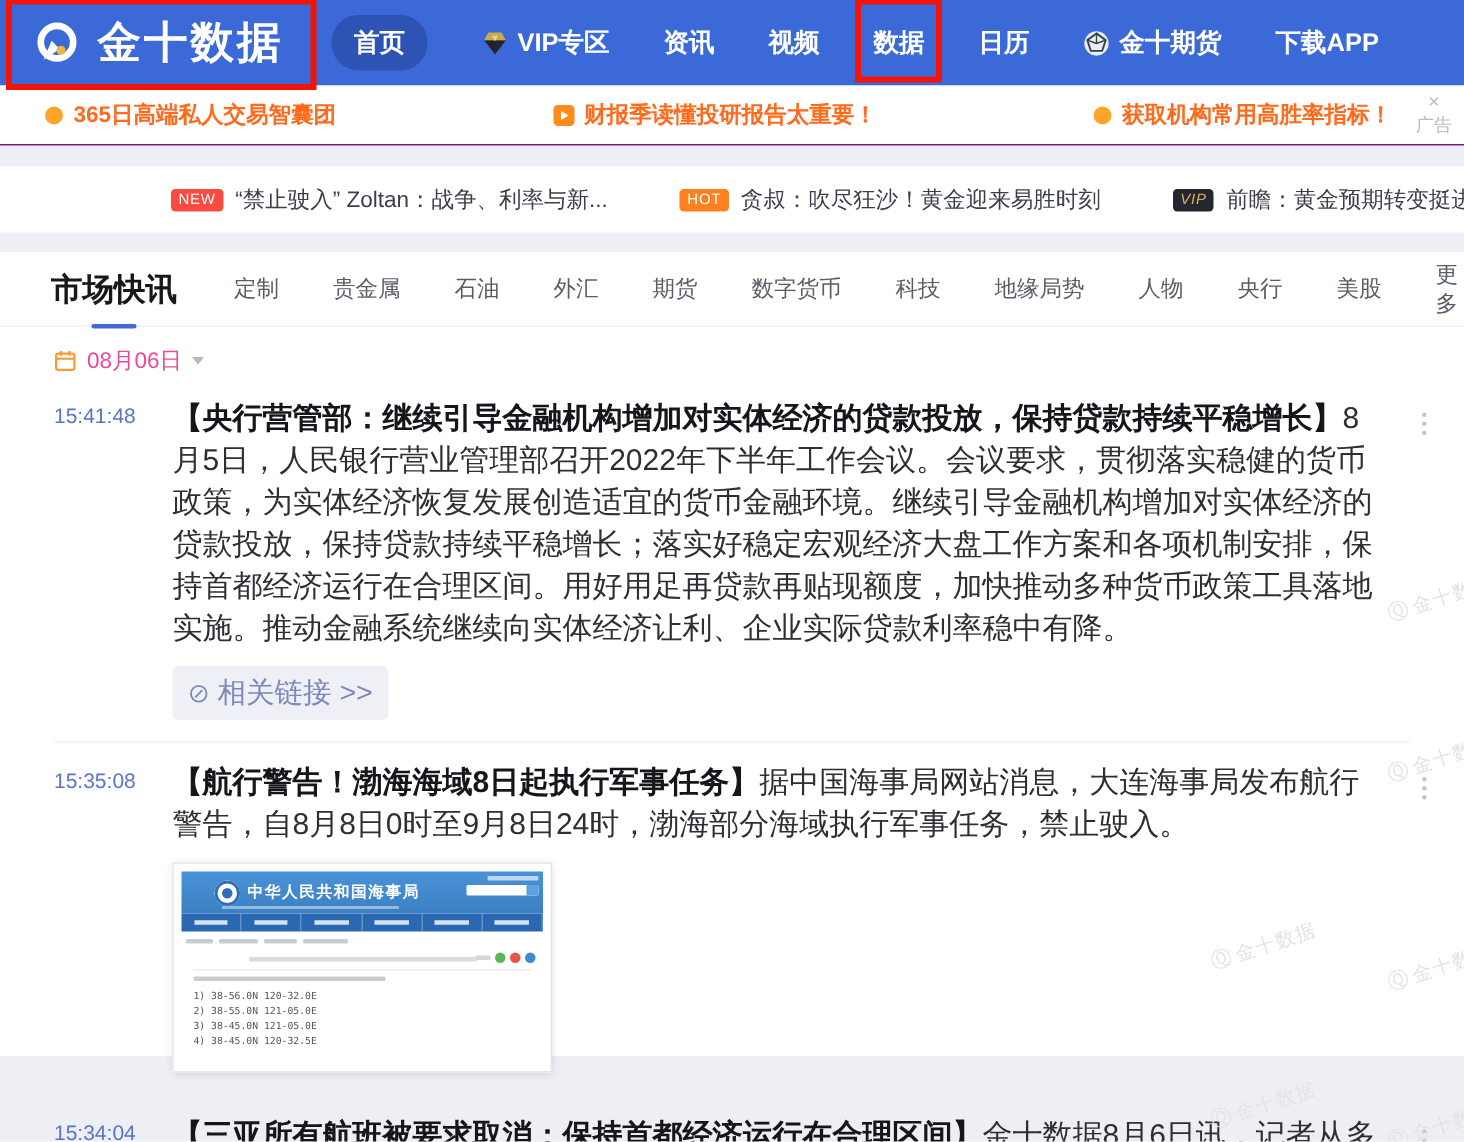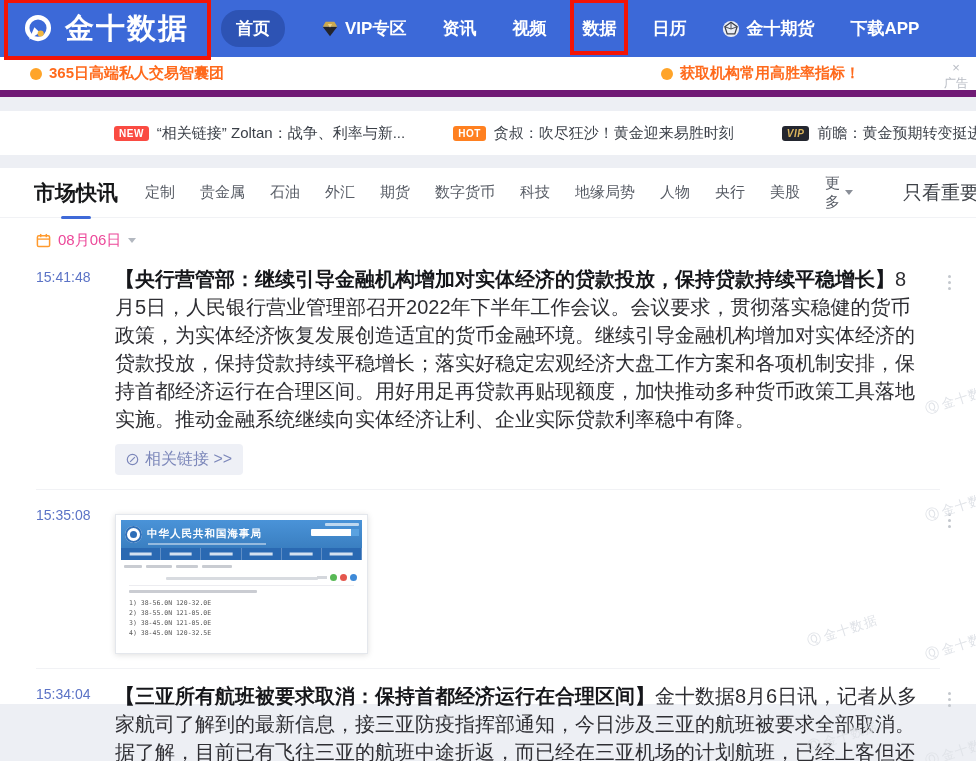--- a/index.html
+++ b/index.html
@@ -17,68 +17,68 @@
   .navbar{height:57px;background:var(--navbar_bg);display:flex;align-items:center;padding-left:12px}
   .logo-wrap{position:relative;display:flex;align-items:center;gap:9px;padding:6px 18px 6px 8px;cursor:pointer}
   .logo-text{color:#fff;font-size:29px;font-weight:bold;letter-spacing:2px}
   .hl-logo{position:absolute;left:-8px;top:-4px;right:-4px;bottom:-5px;border:4px solid var(--highlight_red);pointer-events:none;z-index:9}
   .nav-items{display:flex;align-items:center;gap:36px;margin-left:14px;color:#fff;font-size:17px;font-weight:bold}
   .nav-item{cursor:pointer;display:flex;align-items:center;gap:6px;position:relative;white-space:nowrap}
   .nav-item.active{background:var(--navbar_active_bg);padding:7px 15px;border-radius:18px}
   .hl-data{position:absolute;left:-12px;right:-12px;top:-18px;height:56px;border:4px solid var(--highlight_red);pointer-events:none;z-index:9}
 
   
-  .adbar{height:40px;background:#fff;display:flex;align-items:center;justify-content:space-between;padding:0 116px 0 30px;position:relative;border-bottom:7px solid #701a75}
+  .adbar{height:40px;background:#fff;display:flex;align-items:center;justify-content:space-between;padding:0 48px 0 30px;position:relative;border-bottom:1px solid #701a75}
   .ad{display:flex;align-items:center;gap:7px;color:var(--ad_text);font-size:15px;font-weight:bold;cursor:pointer;white-space:nowrap}
   .ic-dot{width:12px;height:12px;border-radius:50%;background:#ffa429}
   .ic-sq{width:14px;height:14px;background:#7a120d;border-radius:2px;position:relative}
   .ic-sq::after{content:"";position:absolute;left:3px;top:3px;width:8px;height:8px;background:#d7a34a;border-radius:1px}
   .ic-play{width:14px;height:14px;background:#ff8c1a;border-radius:3px;position:relative}
   .ic-play::after{content:"";position:absolute;left:5px;top:4px;border-left:5px solid #fff;border-top:3px solid transparent;border-bottom:3px solid transparent}
   .ic-flame{width:11px;height:14px;background:linear-gradient(180deg,#ff4e2a,#ffa12a);border-radius:50% 50% 46% 54%/70% 70% 30% 30%}
   .ad-corner{position:absolute;right:8px;top:3px;display:flex;flex-direction:column;align-items:center;color:#b8bcc4;font-size:12px;line-height:1.2;cursor:pointer}
   .ad-corner .x{font-size:13px}
 
   
   .ticker{margin-top:14px;height:44px;background:#fff;display:flex;align-items:center;gap:24px;padding-left:114px;font-size:15px;color:#3a3f47}
   .tk{display:flex;align-items:center;gap:8px;cursor:pointer;white-space:nowrap}
-  .badge{font-size:10px;font-weight:bold;color:#fff;padding:2px 5px;border-radius:3px;letter-spacing:.5px}
+  .badge{font-size:10px;font-weight:normal;color:#fff;padding:2px 5px;border-radius:3px;letter-spacing:.5px}
   .badge.new{background:var(--ticker_new)}
   .badge.hot{background:var(--ticker_hot)}
   .badge.vip{background:var(--ticker_vip_bg);color:var(--ticker_vip_text);font-style:italic}
   .vline{width:1px;height:14px;background:#e3e5e9}
 
   
   .card{margin-top:13px;background:#fff;height:536px;position:relative}
-  .card-head{display:flex;align-items:center;height:50px;padding:0 34px;gap:25px;border-bottom:1px solid #f1f2f5}
+  .card-head{display:flex;align-items:center;height:50px;padding:0 34px;gap:36px;border-bottom:1px solid #f1f2f5}
   .page-title{font-size:21px;font-weight:bold;color:#17181a;position:relative;margin-right:2px;flex:none}
   .page-title::after{content:"";position:absolute;left:50%;transform:translateX(-50%);bottom:-12px;width:30px;height:3px;background:var(--tab_underline);border-radius:2px}
   .tab{color:#585d66;font-size:15px;cursor:pointer;white-space:nowrap}
   .more{display:flex;align-items:center;gap:5px;color:#585d66;font-size:15px;cursor:pointer}
   .caret{width:0;height:0;border-left:4px solid transparent;border-right:4px solid transparent;border-top:5px solid #8a8f98}
   .hd{width:1px;height:16px;background:#e3e5e9}
   .imp{display:flex;align-items:center;gap:9px;color:#3f4349;font-size:19px;white-space:nowrap}
 
   .date-row{display:flex;align-items:center;gap:7px;padding:13px 36px 2px;color:#ec4899;font-size:15px}
   .date-row .caret{border-top-color:#b3b8c0}
 
   .item{display:flex;padding:13px 18px 14px 36px}
   .time{width:79px;flex:none;color:var(--time_blue);font-size:14px;padding-top:4px}
   .content{flex:1;max-width:806px}
   .news-text{font-size:20px;line-height:28px;color:#2e2e33}
   .news-text b{color:#15161a}
   .menu{width:32px;flex:none;display:flex;justify-content:flex-end;padding-top:8px}
   .dots{display:flex;flex-direction:column;gap:3px;cursor:pointer;padding:2px}
   .dots s{width:3px;height:3px;border-radius:50%;background:#c3c7cd}
   .sep{height:1px;background:#f1f2f5;margin:0 36px}
-  .link-pill{display:inline-flex;align-items:center;gap:6px;margin-top:11px;background:var(--pill_bg);border-radius:4px;padding:5px 11px;color:var(--pill_text);font-size:16px;cursor:pointer}
+  .link-pill{display:inline-flex;align-items:center;gap:6px;margin-top:11px;background:var(--pill_bg);border-radius:4px;padding:5px 11px;color:var(--pill_text);font-size:19px;cursor:pointer}
 
   
   .thumb{width:253px;height:140px;margin-top:11px;background:#fff;border:1px solid #e4e7ec;box-shadow:0 1px 6px rgba(0,0,0,.13);padding:5px;cursor:pointer;overflow:hidden}
-  .t-head{height:28px;background:linear-gradient(180deg,#4a93d8,var(--thumb_blue));display:flex;align-items:center;gap:5px;padding:0 4px;position:relative}
+  .t-head{height:28px;background:linear-gradient(180deg,#4a93d8,var(--thumb_blue));display:flex;align-items:center;gap:5px;padding:0 22px;position:relative}
   .t-emblem{width:17px;height:17px;border-radius:50%;background:#fff;box-shadow:inset 0 0 0 2px #2f6fb8;position:relative;flex:none}
   .t-emblem::after{content:"";position:absolute;left:5px;top:5px;width:7px;height:7px;border-radius:50%;background:#2f6fb8}
   .t-title{color:#fff;font-weight:bold;font-size:10.5px;letter-spacing:1px;white-space:nowrap}
   .t-sub{position:absolute;left:27px;bottom:3px;width:118px;height:2px;background:rgba(255,255,255,.45)}
   .t-links{position:absolute;right:3px;top:3px;display:flex;flex-direction:column;gap:3px;align-items:flex-end}
   .t-bar{height:3px;background:rgba(255,255,255,.65);border-radius:1px}
   .t-search{width:48px;height:7px;background:#fff;border-radius:1px;position:relative}
   .t-search::after{content:"";position:absolute;right:0;top:0;width:8px;height:7px;background:#5aa2e0}
   .t-nav{height:12px;background:#2a69b2;display:flex}
   .t-nav i{flex:1;border-right:1px solid rgba(255,255,255,.25);position:relative}
@@ -150,33 +150,37 @@
     <a class="nav-item">下载APP</a>
   </nav>
 </header>
 
 <div class="adbar">
   <a class="ad">
     <span class="ic-dot"></span>
     <span>365日高端私人交易智囊团</span>
   </a>
   <a class="ad">
+    <span class="ic-play"></span>
+    <span>财报季读懂投研报告太重要！</span>
+  </a>
+  <a class="ad">
     <span class="ic-dot"></span>
     <span>获取机构常用高胜率指标！</span>
   </a>
   <div class="ad-corner">
     <span class="x">×</span>
     <span>广告</span>
   </div>
 </div>
 
 <div class="ticker">
   <a class="tk">
     <span class="badge new">NEW</span>
-    <span>“相关链接” Zoltan：战争、利率与新...</span>
+    <span>“禁止驶入” Zoltan：战争、利率与新...</span>
   </a>
   <span class="vline"></span>
   <a class="tk">
     <span class="badge hot">HOT</span>
     <span>贪叔：吹尽狂沙！黄金迎来易胜时刻</span>
   </a>
   <span class="vline"></span>
   <a class="tk">
     <span class="badge vip">VIP</span>
     <span>前瞻：黄金预期转变挺进新区间？</span>
@@ -243,20 +247,21 @@
           <s></s>
           <s></s>
         </span>
     </div>
   </div>
   <div class="sep"></div>
 
   <div class="item">
     <span class="time">15:35:08</span>
     <div class="content">
+      <p class="news-text"><b>【航行警告！渤海海域8日起执行军事任务】</b><span>据中国海事局网站消息，大连海事局发布航行警告，自8月8日0时至9月8日24时，渤海部分海域执行军事任务，禁止驶入。</span></p>
       <div class="thumb">
         <div class="t-head">
           <span class="t-emblem"></span>
           <span class="t-title">中华人民共和国海事局</span>
           <span class="t-sub"></span>
           <span class="t-links">
             <span class="t-bar" style="width:34px"></span>
             <span class="t-search"></span>
           </span>
         </div>

